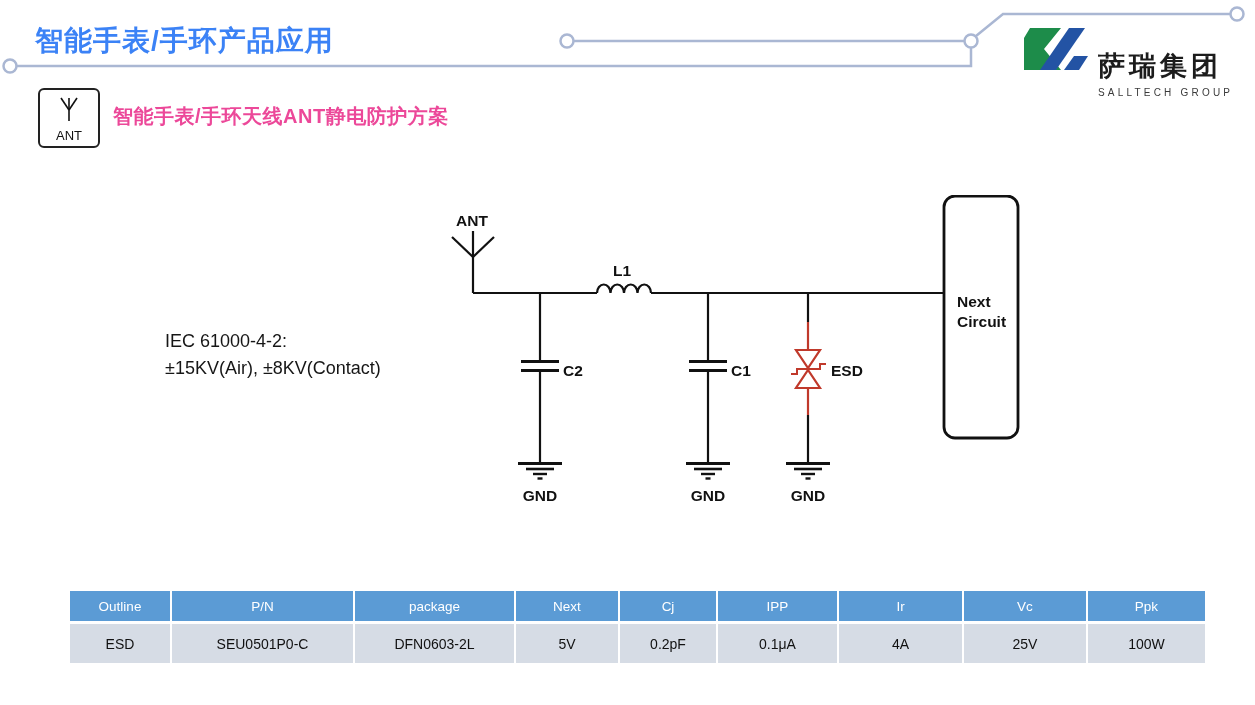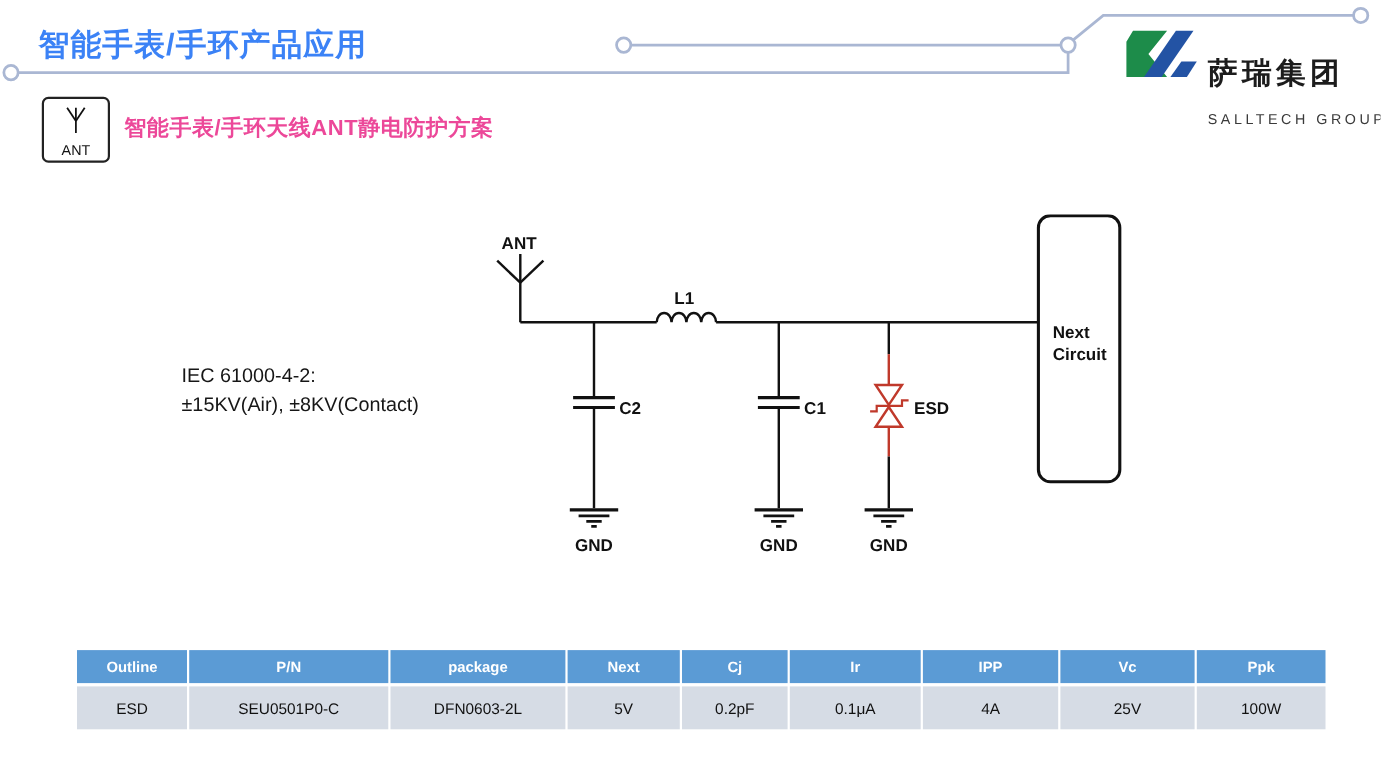--- a/index.html
+++ b/index.html
@@ -10,21 +10,21 @@
   
   .page-title { left:35px; top:22px; font-size:28px; font-weight:bold;
     color:#3b82f6; letter-spacing:1px; }
   .header-deco { left:0; top:0; width:1255px; height:95px; pointer-events:none; }
 
   .logo-wrap { left:1016px; top:24px; width:230px; height:52px; }
   .logo-mark { position:absolute; left:0; top:1px; width:76px; height:48px; }
   .logo-text { position:absolute; left:82px; top:2px; width:148px; }
   .logo-cn { font-size:27px; font-weight:bold; color:#1c1c1c; letter-spacing:4px;
     white-space:nowrap;margin-top:22px; }
-  .logo-en { font-size:13px; color:#3a3a3a; letter-spacing:3.2px; margin-top:17px;
+  .logo-en { font-size:10px; color:#3a3a3a; letter-spacing:3.2px; margin-top:3px;
     white-space:nowrap; }
 
   
   .ant-badge { left:38px; top:88px; width:62px; height:60px; border:2px solid #222;
     border-radius:6px; background:#fff; text-align:center; }
   .ant-badge svg { margin-top:5px; }
   .ant-badge-label { font-size:13px; color:#111; margin-top:1px; }
   .section-title { left:113px; top:103px; font-size:20px; font-weight:bold;
     color:#ec4899; letter-spacing:0.5px; }
 
@@ -33,21 +33,21 @@
 
   
   .circuit { left:430px; top:195px; width:620px; height:320px; }
   .circuit text { font-family:"Liberation Sans", sans-serif; font-weight:bold;
     font-size:15.5px; fill:#111; }
 
   
   .spec-table { left:70px; top:591px; display:grid;
     grid-template-columns:100px 181px 159px 102px 96px 119px 123px 122px 117px;
     grid-auto-rows:auto; column-gap:2px; row-gap:3px; background:#fff; }
-  .th { height:30px; background:#5b9bd5; color:#fff; font-weight:bold;
+  .th { height:30px; background:#5b9bd5; color:#fff; font-weight:normal;
     font-size:13.5px; display:flex; align-items:center; justify-content:center; }
   .td { height:39px; background:#d6dce5; color:#111; font-size:14px;
     display:flex; align-items:center; justify-content:center; }
 </style>
 </head>
 <body>
 
 <div class="abs page-title">智能手表/手环产品应用</div>
 
 <svg class="abs header-deco" viewBox="0 0 1255 95" xmlns="http://www.w3.org/2000/svg">
@@ -166,22 +166,22 @@
   <text x="957" y="307">Next</text>
   <text x="957" y="327">Circuit</text>
 </svg>
 
 <div class="abs spec-table">
   <div class="th">Outline</div>
   <div class="th">P/N</div>
   <div class="th">package</div>
   <div class="th">Next</div>
   <div class="th">Cj</div>
+  <div class="th">IPP</div>
   <div class="th">Ir</div>
-  <div class="th">IPP</div>
   <div class="th">Vc</div>
   <div class="th">Ppk</div>
 
   <div class="td">ESD</div>
   <div class="td">SEU0501P0-C</div>
   <div class="td">DFN0603-2L</div>
   <div class="td">5V</div>
   <div class="td">0.2pF</div>
   <div class="td">0.1μA</div>
   <div class="td">4A</div>

